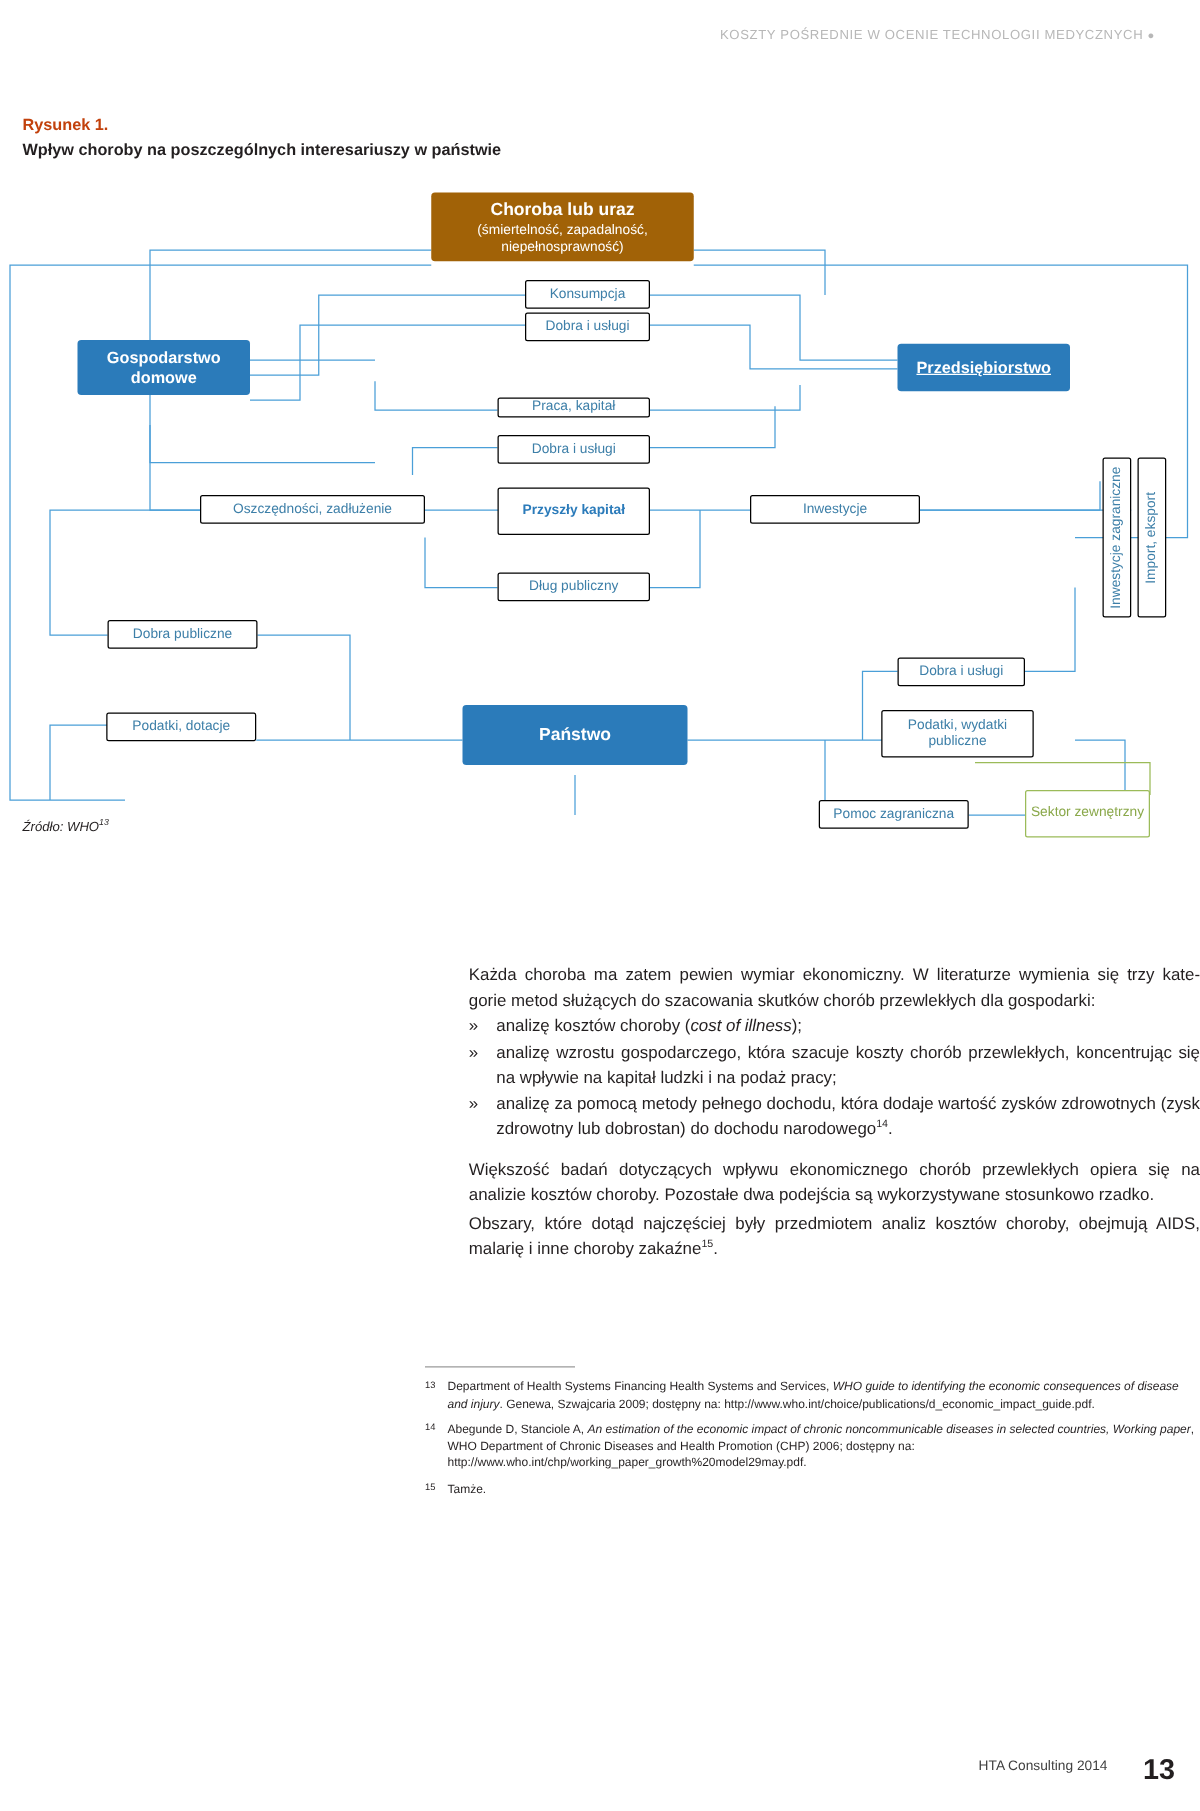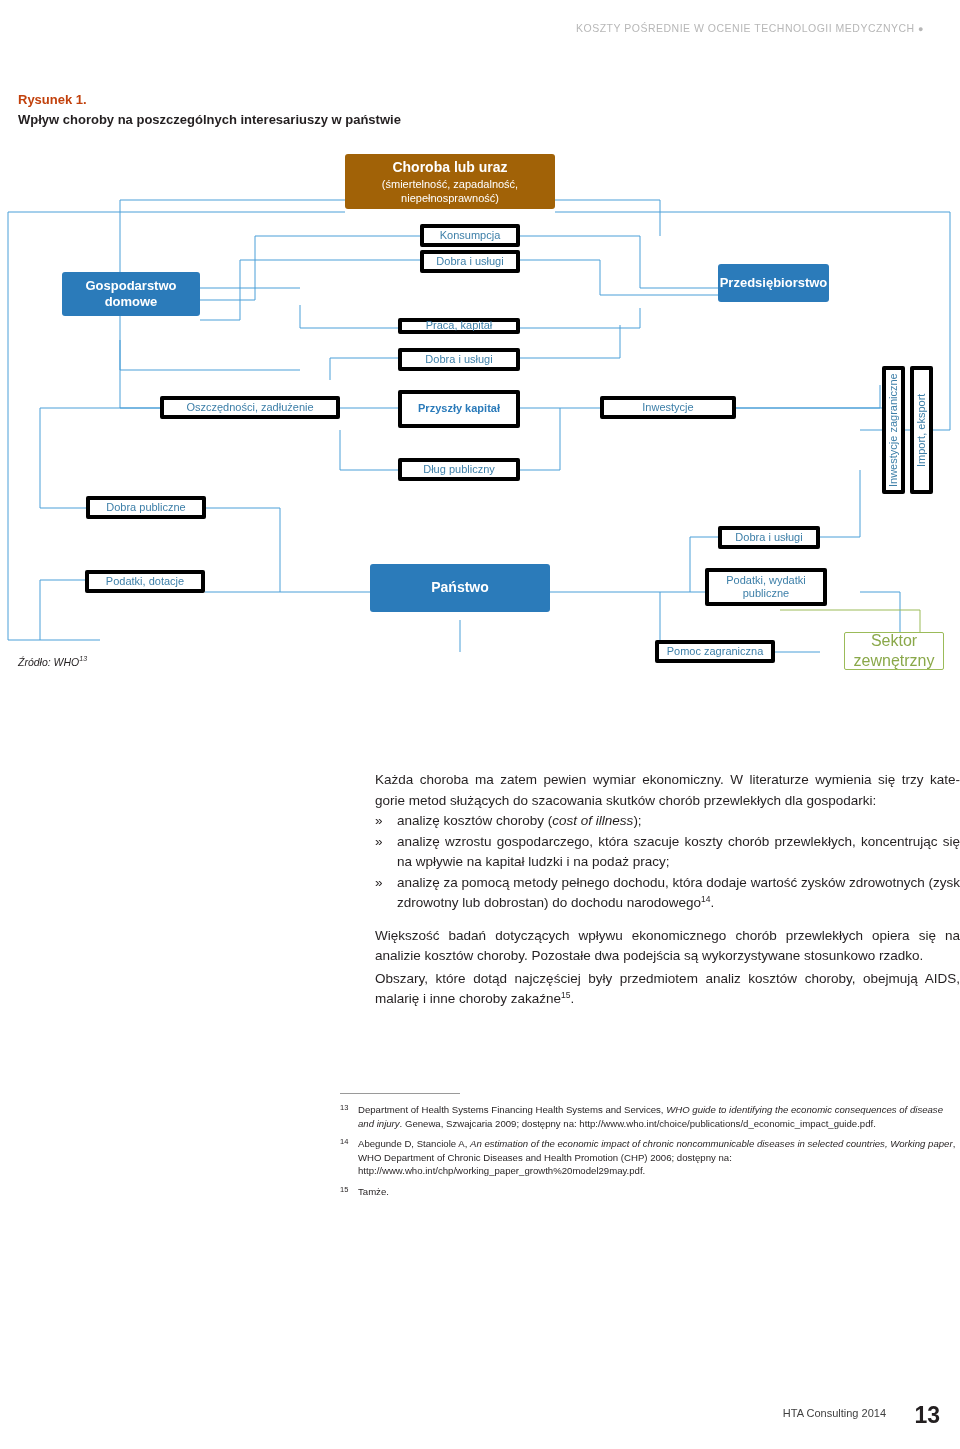--- a/index.html
+++ b/index.html
@@ -22,29 +22,29 @@
   
   .diagram{position:absolute;left:0;top:140px;width:960px;height:560px;}
   .diagram svg{position:absolute;left:0;top:0;}
 
   .node{
     position:absolute;box-sizing:border-box;
     display:flex;align-items:center;justify-content:center;
     text-align:center;line-height:1.22;
   }
   .n-out{ 
-    border:4px solid #000000;background:#ffffff;color:#3d7fa8;
+    border:1px solid #000000;background:#ffffff;color:#3d7fa8;
     font-size:11px;border-radius:2px;text-align:center;
   }
   .n-fill{ 
     background:#2b7bba;color:#ffffff;font-weight:bold;border-radius:3px;
   }
   .n-green{
     border:1px solid #9bbb59;background:#ffffff;color:#8aa84a;
-    font-size:16px;border-radius:2px;margin-left:24px;
+    font-size:11px;border-radius:2px;
   }
   .n-top{
     background:#a16207;color:#fff;border-radius:3px;
     font-size:11px;line-height:1.3;
   }
   .n-top b{font-size:14px;font-weight:bold;display:block;margin-bottom:1px;}
   .vert{
     writing-mode:vertical-rl;transform:rotate(180deg);
   }
   .source{
@@ -154,21 +154,21 @@
 
   <div class="node n-top" style="left:345px;top:14px;width:210px;height:55px;flex-direction:column;">
     <b>Choroba lub uraz</b>
     <span style="padding:0 22px;">(śmiertelność, zapadalność, niepełnosprawność)</span>
   </div>
 
   <div class="node n-fill" style="left:62px;top:132px;width:138px;height:44px;font-size:13px;">
     <span>Gospodarstwo domowe</span>
   </div>
 
-  <div class="node n-fill" style="left:718px;top:124px;width:111px;height:38px;font-size:13px;">
+  <div class="node n-fill" style="left:718px;top:135px;width:138px;height:38px;font-size:13px;text-decoration:underline;">
     <span>Przedsiębiorstwo</span>
   </div>
 
   <div class="node n-out" style="left:420px;top:84px;width:100px;height:23px;">
     <span>Konsumpcja</span>
   </div>
 
   <div class="node n-out" style="left:420px;top:110px;width:100px;height:23px;">
     <span>Dobra i usługi</span>
   </div>

